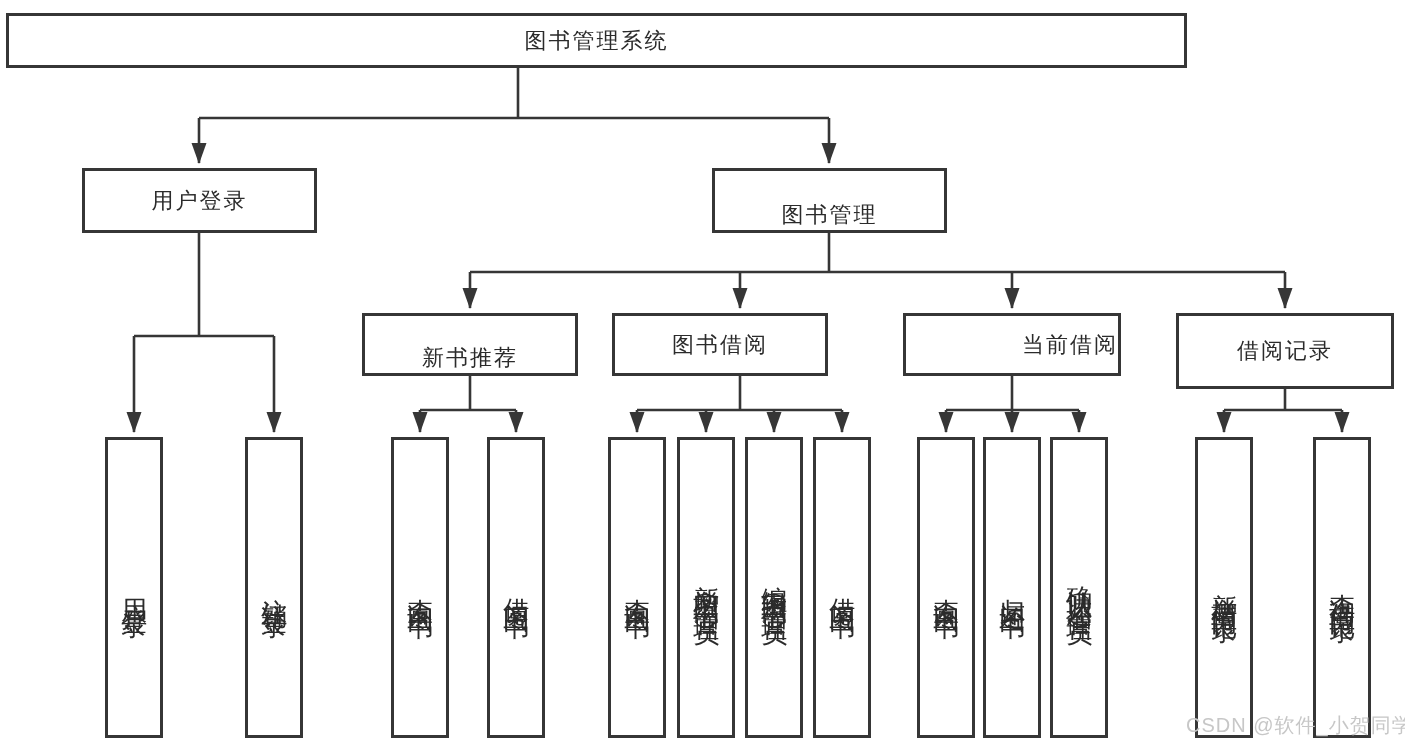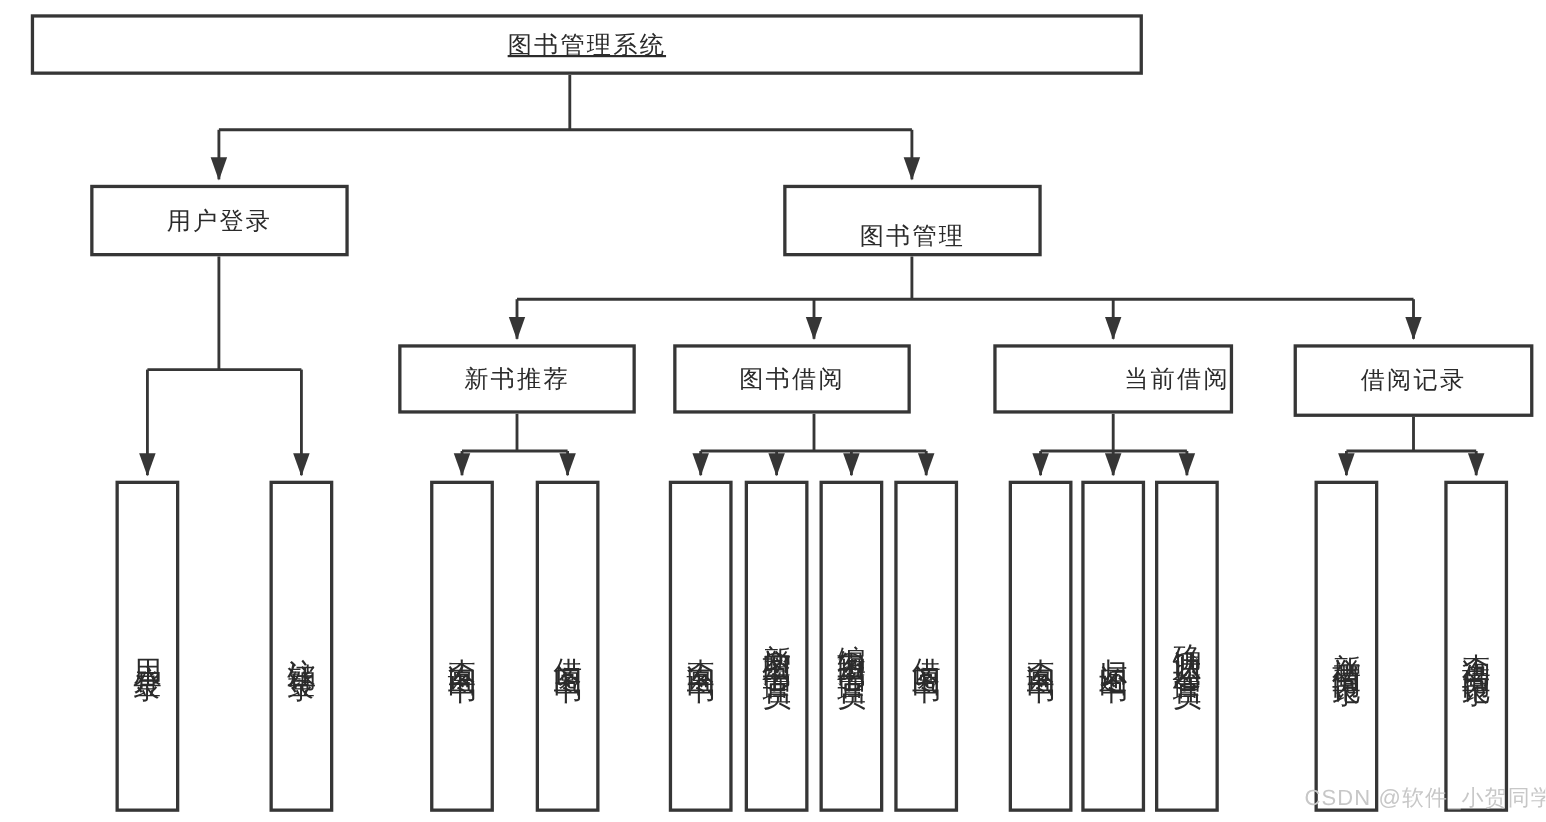--- a/index.html
+++ b/index.html
@@ -105,41 +105,41 @@
       <path d="M1012,410 V432" marker-end="url(#arw)"></path>
       <path d="M1079,410 V432" marker-end="url(#arw)"></path>
 
       <path d="M1285,376 V410"></path>
       <path d="M1224,410 H1342"></path>
       <path d="M1224,410 V432" marker-end="url(#arw)"></path>
       <path d="M1342,410 V432" marker-end="url(#arw)"></path>
     </g>
   </svg>
 
-  <div class="node h" style="left:28px; top:13px; width:1011px; height:55px;text-decoration:underline;">
+  <div class="node h" style="left:6px; top:13px; width:1181px; height:55px;">
     <span>图书管理系统</span>
   </div>
 
   <div class="node h" style="left:82px; top:168px; width:235px; height:65px;">
     <span>用户登录</span>
   </div>
   <div class="node h" style="left:712px; top:168px; width:235px; height:65px;align-items:flex-end;">
     <span>图书管理</span>
   </div>
 
-  <div class="node h" style="left:362px; top:313px; width:216px; height:63px;">
+  <div class="node h" style="left:362px; top:313px; width:216px; height:63px;align-items:flex-end;">
     <span>新书推荐</span>
   </div>
   <div class="node h" style="left:612px; top:313px; width:216px; height:63px;">
     <span>图书借阅</span>
   </div>
   <div class="node h" style="left:903px; top:313px; width:218px; height:63px;justify-content:flex-end;">
     <span>当前借阅</span>
   </div>
-  <div class="node h" style="left:1176px; top:313px; width:218px; height:66px;">
+  <div class="node h" style="left:1176px; top:313px; width:218px; height:76px;">
     <span>借阅记录</span>
   </div>
 
   <div class="node v" style="left:105px; top:437px; width:58px; height:301px;">
     <span>用户登录</span>
   </div>
   <div class="node v" style="left:245px; top:437px; width:58px; height:301px;">
     <span>注销登录</span>
   </div>
 

